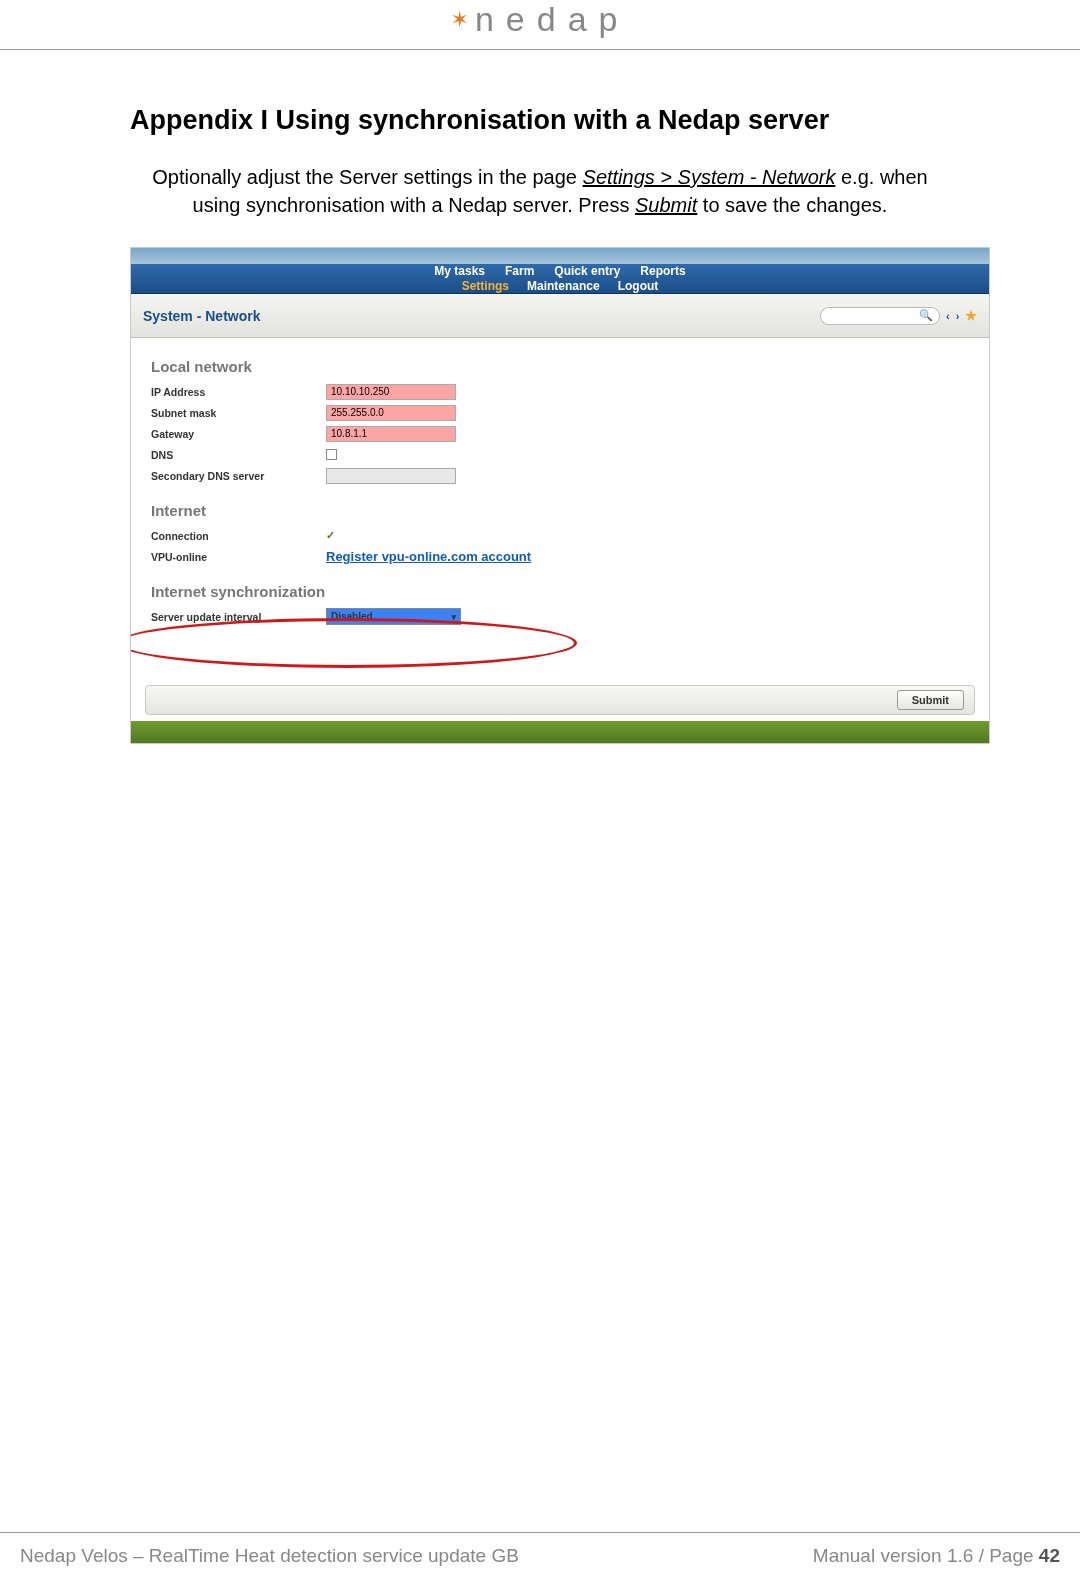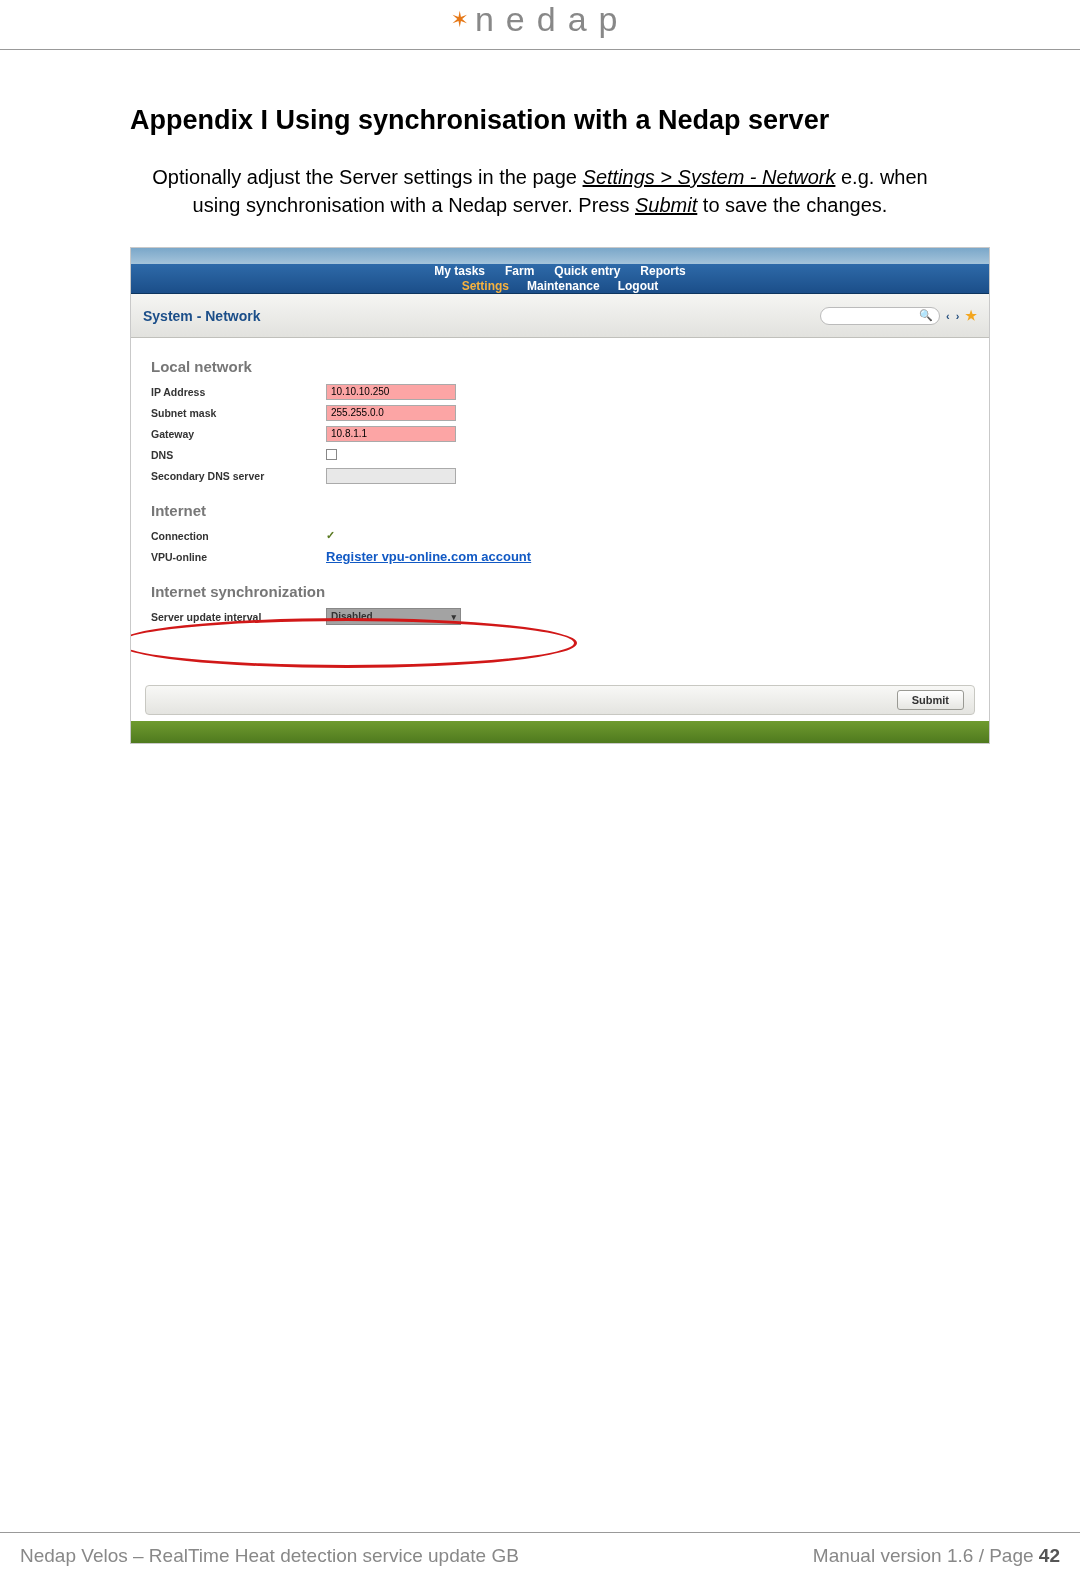--- a/index.html
+++ b/index.html
@@ -150,21 +150,21 @@
   .link {
     color: #1159c4;
     text-decoration: underline;
     font-weight: bold;
     font-size: 13px;
   }
   .dropdown {
     width: 135px;
     height: 17px;
     border: 1px solid #888;
-    background: #a3a3a3;
+    background: #3b82f6;
     font-size: 10px;
     padding: 0 4px;
     display: flex;
     align-items: center;
     justify-content: space-between;
   }
   .dropdown .arrow {
     font-size: 9px;
     color: #333;
   }

